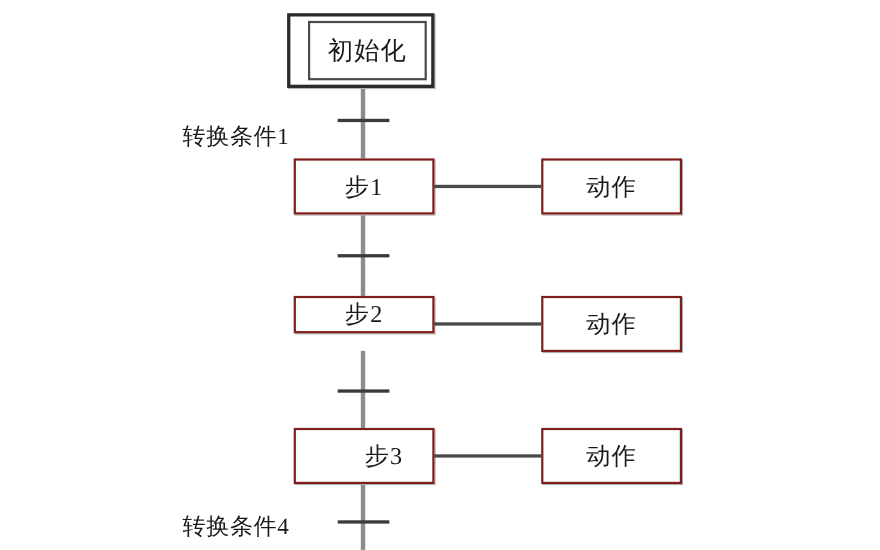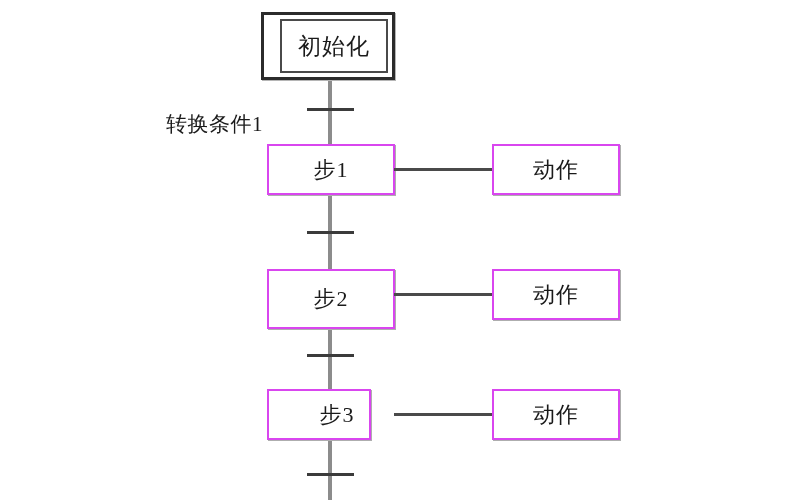--- a/index.html
+++ b/index.html
@@ -38,21 +38,21 @@
     letter-spacing: 0.5px;
     white-space: nowrap;
     font-family: "Liberation Serif", "DejaVu Serif", serif;
   }
 
   
   .box {
     position: absolute;
     box-sizing: border-box;
     background: #ffffff;
-    border: 2px solid #d946ef;
+    border: 2px solid #7f1d1d;
     box-shadow: 1px 1px 0 0 #aeaeae;
     display: flex;
     align-items: center;
     justify-content: center;
     text-align: center;
   }
   .box .boxtext {
     font-size: 22px;
     color: #1a1a1a;
     letter-spacing: 1px;
@@ -118,33 +118,36 @@
   <div class="box" style="left:267px; top:144px; width:128px; height:51px;">
     <span class="boxtext">步1</span>
   </div>
   <div class="connector" style="left:394px; top:168px; width:99px;"></div>
   <div class="box" style="left:492px; top:144px; width:128px; height:51px;">
     <span class="boxtext">动作</span>
   </div>
 
   <div class="tick" style="left:307px; top:231px; width:47px;"></div>
 
-  <div class="box" style="left:267px; top:269px; width:128px; height:60px;">
+  <div class="box" style="left:267px; top:269px; width:128px; height:34px;">
     <span class="boxtext">步2</span>
   </div>
   <div class="connector" style="left:394px; top:293px; width:99px;"></div>
   <div class="box" style="left:492px; top:269px; width:128px; height:51px;">
     <span class="boxtext">动作</span>
   </div>
 
   <div class="tick" style="left:307px; top:354px; width:47px;"></div>
 
-  <div class="box" style="left:267px; top:389px; width:104px; height:51px;padding-left:36px;">
+  <div class="box" style="left:267px; top:389px; width:128px; height:51px;padding-left:36px;">
     <span class="boxtext">步3</span>
   </div>
   <div class="connector" style="left:394px; top:413px; width:99px;"></div>
   <div class="box" style="left:492px; top:389px; width:128px; height:51px;">
     <span class="boxtext">动作</span>
   </div>
 
+  <div class="cond-label" style="left:166px; top:464px;">
+    <span>转换条件4</span>
+  </div>
   <div class="tick" style="left:307px; top:473px; width:47px;"></div>
 
 </div>
 
 </body></html>

